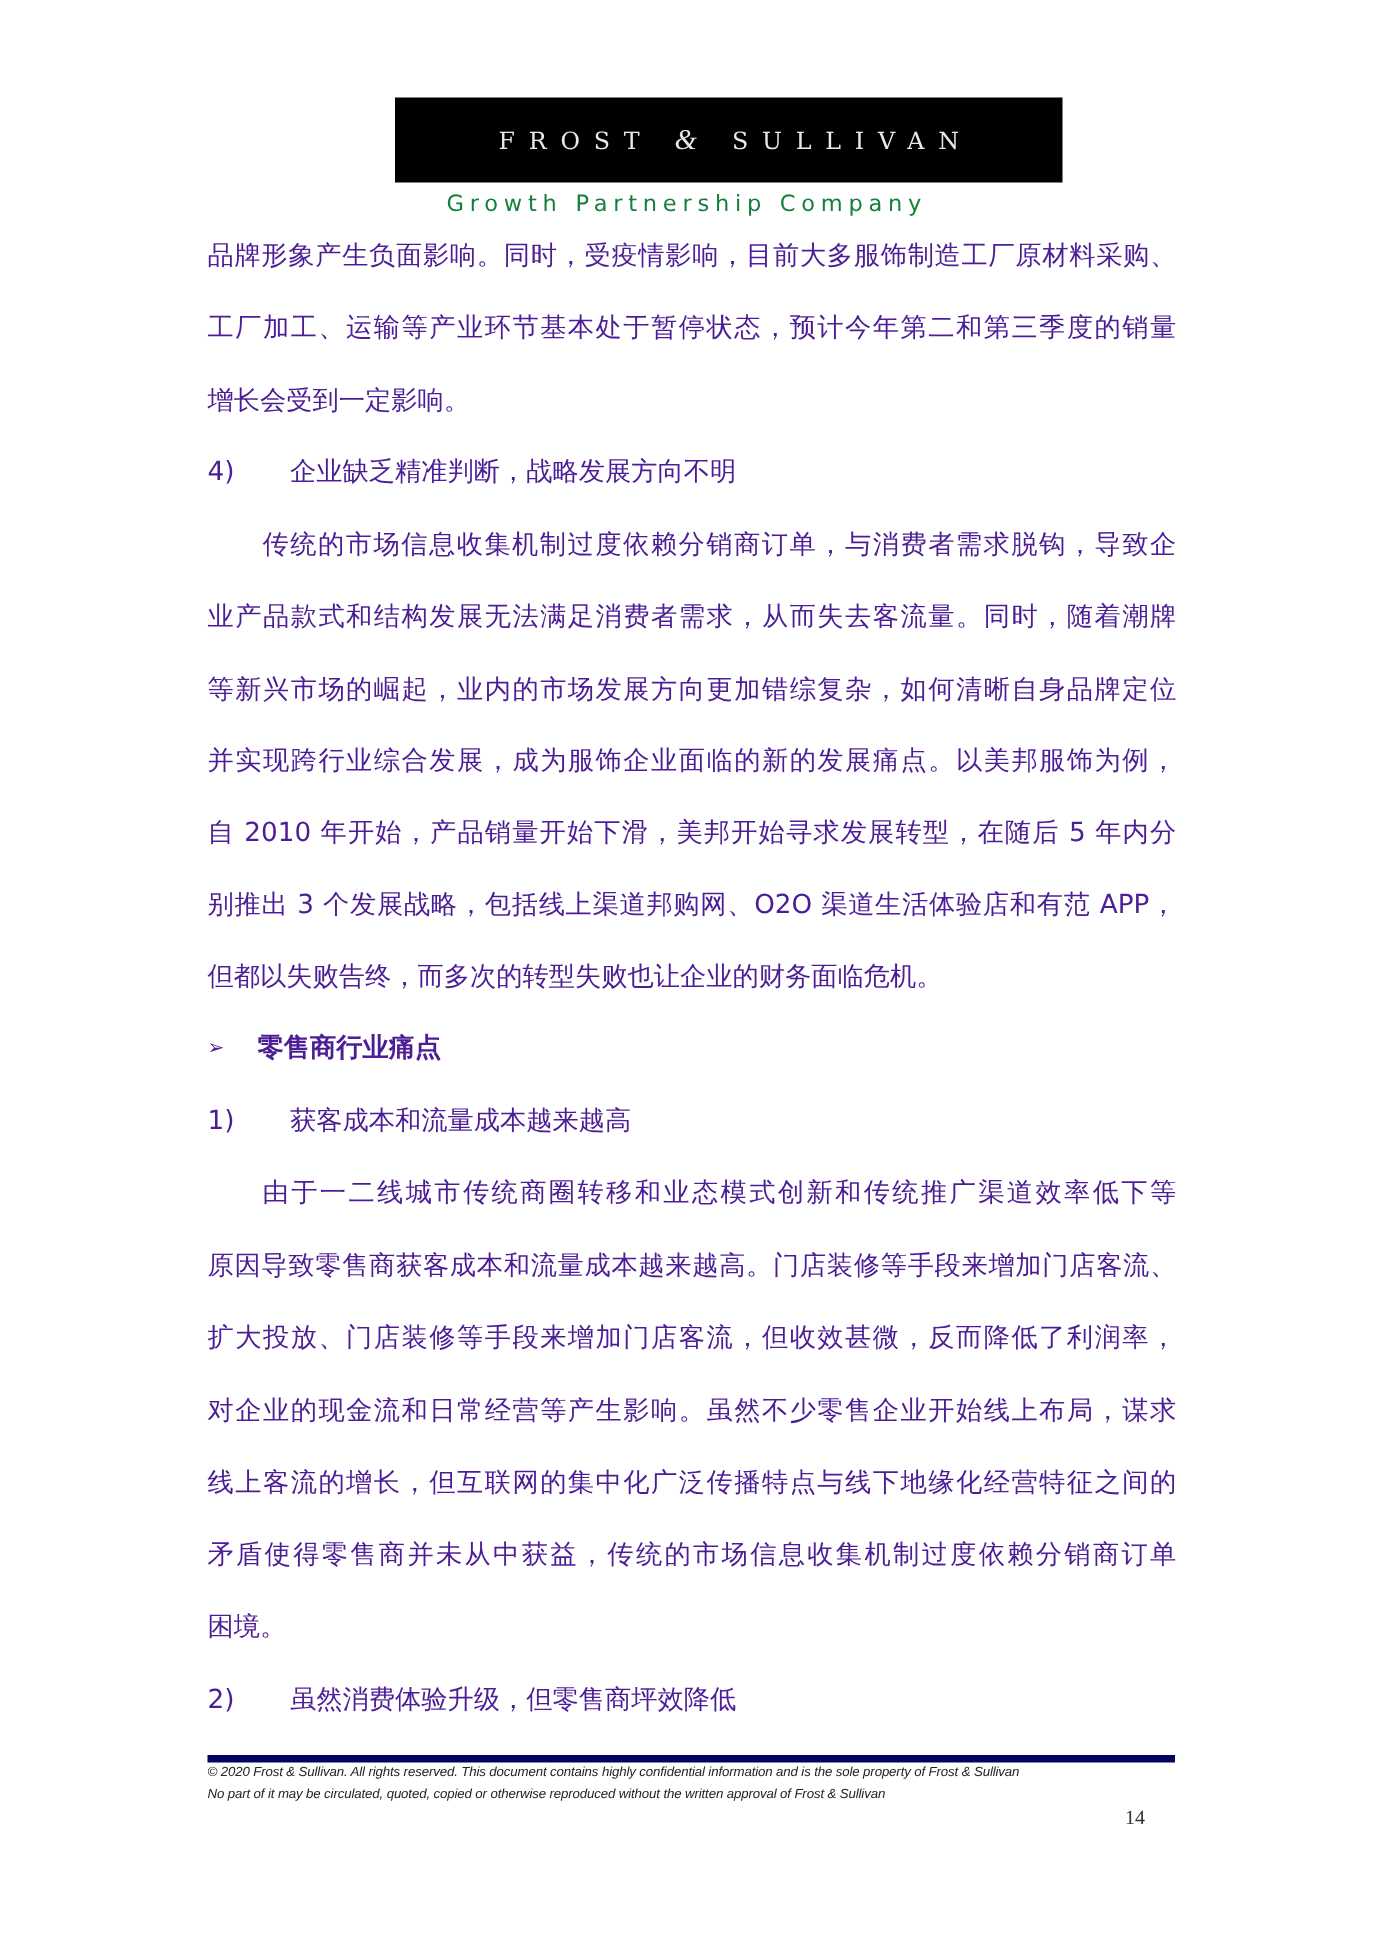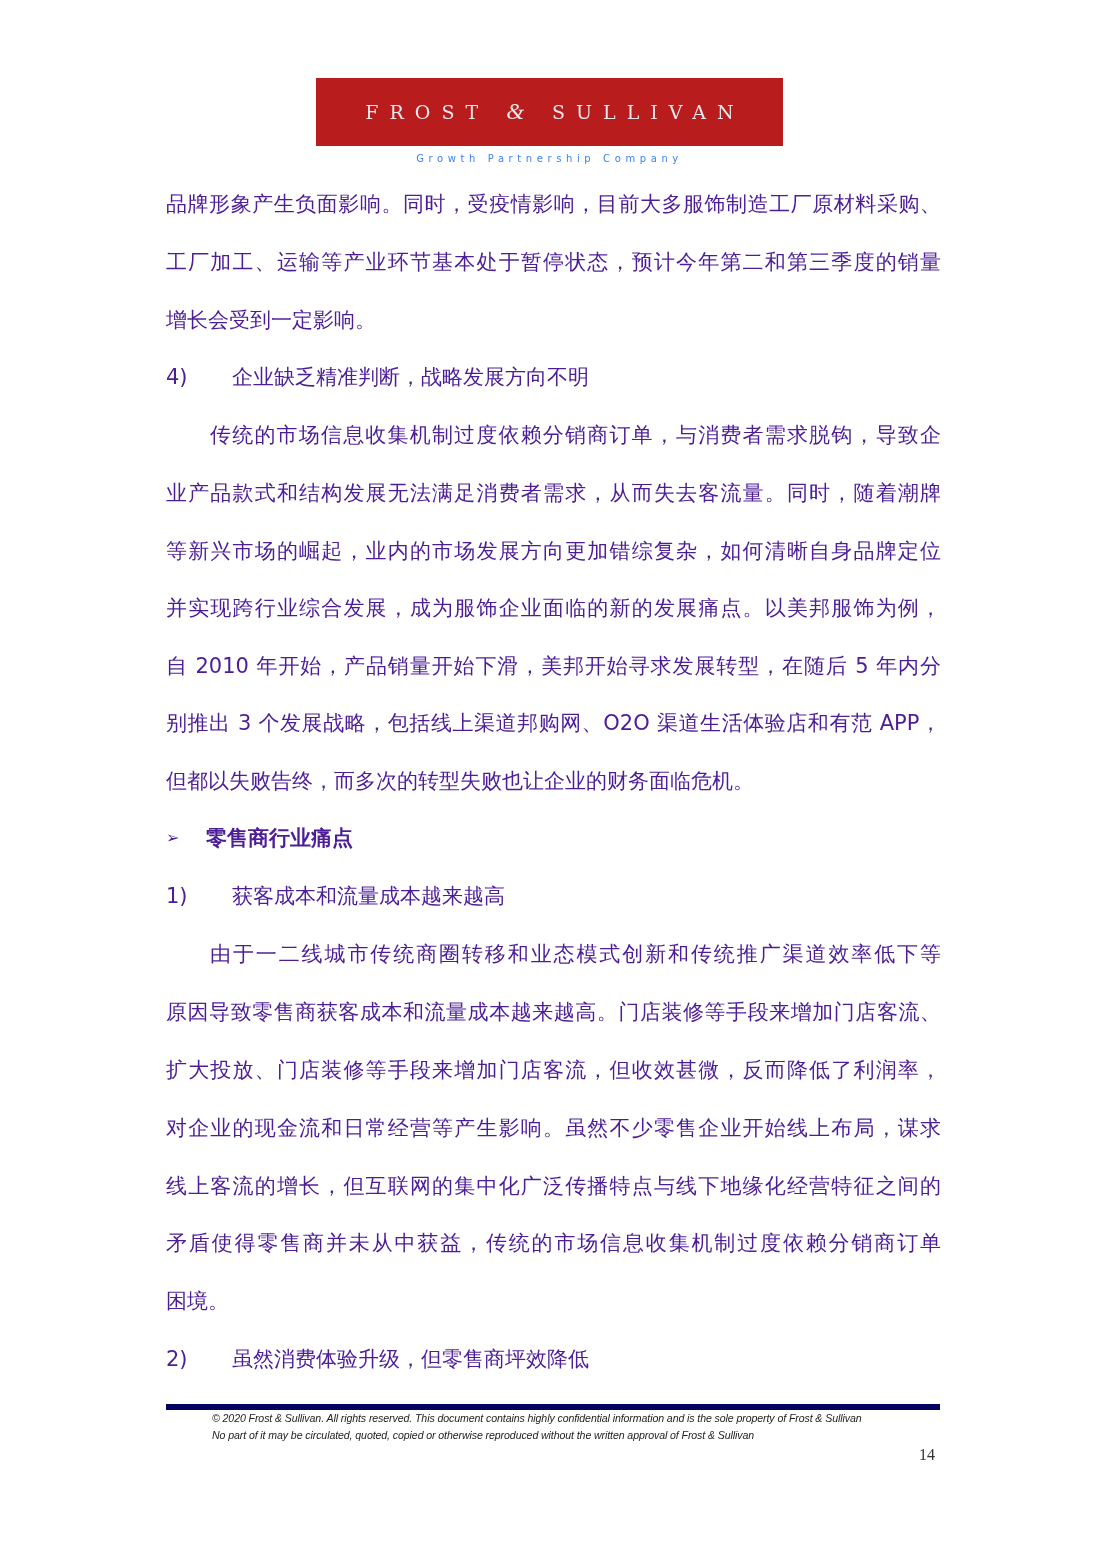--- a/index.html
+++ b/index.html
@@ -12,23 +12,23 @@
       height: 1559px;
       position: relative;
       overflow: hidden;
       font-family: "DejaVu Sans", "Liberation Sans", sans-serif;
       color: #111111;
     }
     .logo-box {
       position: absolute;
       left: 316px;
       top: 78px;
-      width: 467px;
+      width: 534px;
       height: 68px;
-      background: #b91c1c;
+      background: #000000;
       display: flex;
       align-items: center;
       justify-content: center;
     }
     .logo-text {
       font-family: "DejaVu Serif", "Liberation Serif", serif;
       color: #e8e8ef;
       font-size: 19px;
       letter-spacing: 11px;
       white-space: nowrap;
@@ -40,23 +40,23 @@
       font-size: 23px;
       letter-spacing: 11px;
     }
     .tagline {
       position: absolute;
       left: 316px;
       width: 467px;
       top: 153px;
       text-align: center;
       font-family: "DejaVu Sans", sans-serif;
-      font-size: 10px;
+      font-size: 18px;
       letter-spacing: 4.6px;
-      color: #3b82f6;
+      color: #15803d;
     }
     .line {
       position: absolute;
       left: 166px;
       width: 775px;
       height: 30px;
       font-size: 21px;
       line-height: 30px;
       white-space: nowrap;
       color: #4c1d95;
@@ -92,28 +92,26 @@
     }
     .footer-text {
       position: absolute;
       left: 166px;
       font-family: "Liberation Sans", sans-serif;
       font-style: italic;
       font-size: 10.6px;
       color: #222222;
       white-space: nowrap;
       letter-spacing: -0.1px;
-      margin-left: 46px;
     }
     .page-number {
       position: absolute;
       left: 900px;
       width: 35px;
       top: 1446px;
-      text-align: right;
       font-family: "Liberation Serif", serif;
       font-size: 16px;
       color: #333333;
     }
   </style>
 </head>
 <body>
 
 <div class="logo-box">
   <div class="logo-text">

